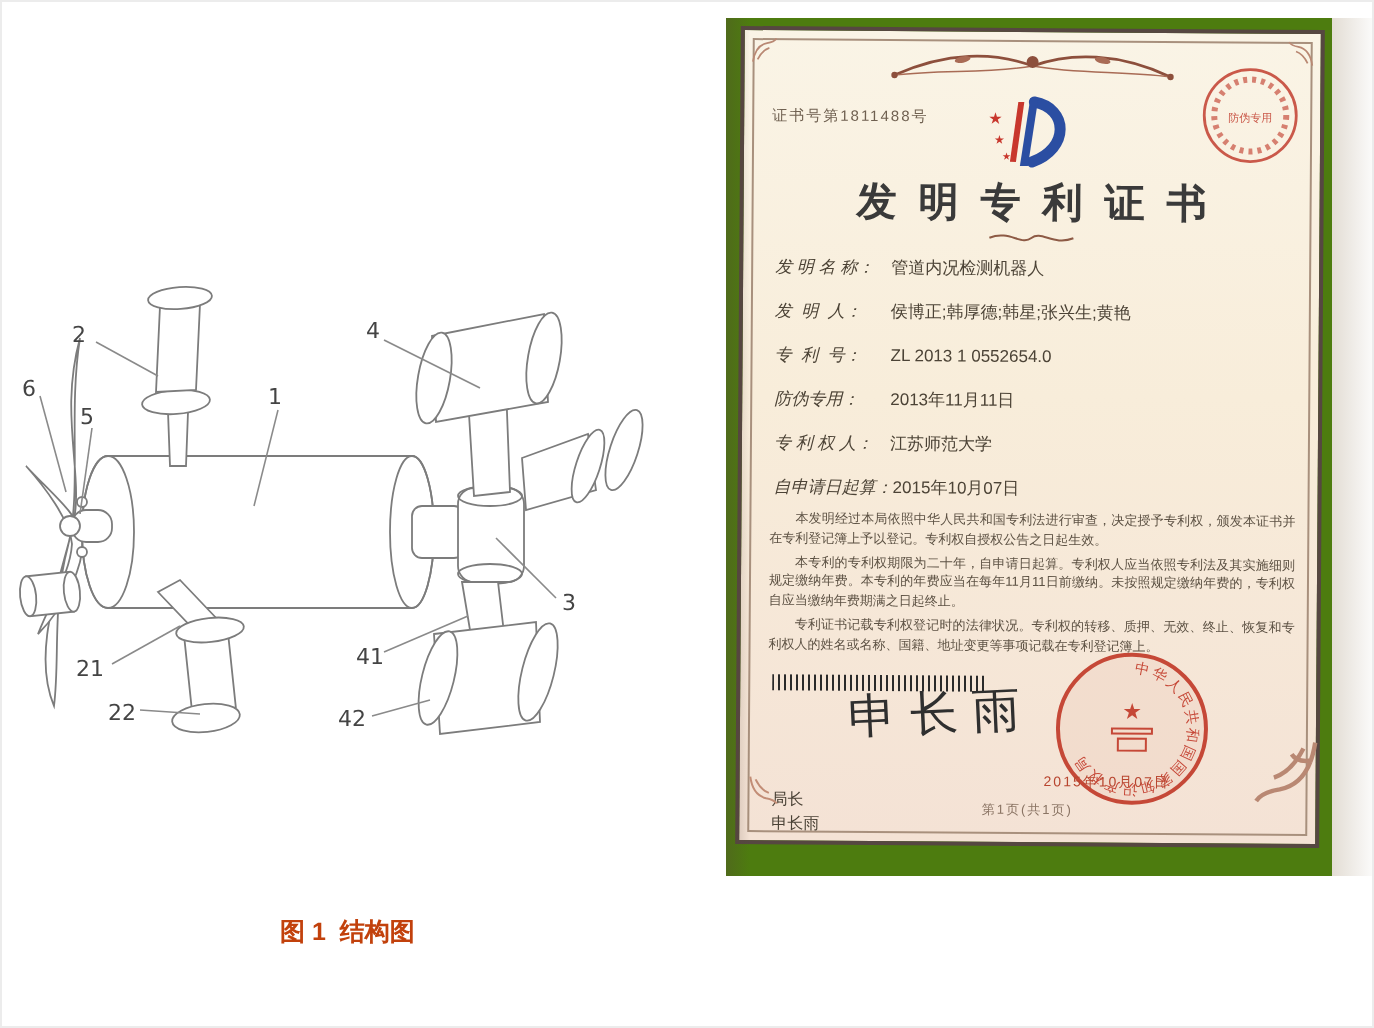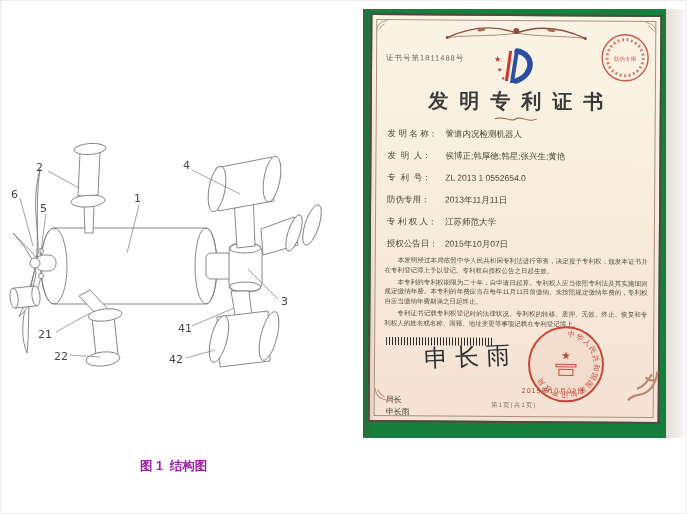--- a/index.html
+++ b/index.html
@@ -7,47 +7,47 @@
           font-family:"Liberation Sans",sans-serif;border:1px solid #ececec;box-sizing:border-box;}
 
   
   #fig1{position:absolute;left:5px;top:140px;width:350px;height:235px;}
   #fig1 .sh{fill:#ffffff;stroke:#7c7c7c;stroke-width:0.9;}
   #fig1 .ln{fill:none;stroke:#7c7c7c;stroke-width:0.9;}
   #fig1 .ldr{stroke:#8a8a8a;stroke-width:0.8;}
   #fig1 text{font-family:"DejaVu Sans",sans-serif;font-size:11px;fill:#444;}
 
   
-  .caption{position:absolute;top:457px;font-weight:bold;font-size:12.5px;color:#a21caf;white-space:pre;padding-left:47px;}
+  .caption{position:absolute;top:457px;font-weight:bold;font-size:12.5px;color:#c2410c;white-space:pre;padding-left:47px;}
   #cap1{left:92px;}
   #cap2{left:283px;}
 
   
-  #photo{position:absolute;left:362px;top:8px;width:325px;height:429px;background:#15803d;}
+  #photo{position:absolute;left:362px;top:8px;width:325px;height:429px;background:#4d7c0f;}
   #photo::before{content:'';position:absolute;left:0;top:0;bottom:0;width:12px;
                  background:linear-gradient(90deg,rgba(85,65,55,.30),rgba(85,65,55,0));z-index:5;}
   #photo::after{content:'';position:absolute;right:0;top:0;bottom:0;width:22px;
                 background:linear-gradient(90deg,#e3ddd4,#fdfdfd);}
   #paper{position:absolute;left:6px;top:5px;width:288px;height:405px;
          border:2px solid #564741;transform:rotate(.4deg);
          background:linear-gradient(180deg,#faf4e6 0%,#f8edda 45%,#f4e2d5 100%);}
   #innerline{position:absolute;left:4px;top:4px;right:4px;bottom:4px;border:1px solid #a8907d;pointer-events:none;}
 
   .certno{position:absolute;left:14px;top:38px;font-size:7.5px;color:#6f6050;letter-spacing:1px;}
   .orn-top{position:absolute;left:50%;top:6px;transform:translateX(-50%);}
   .logo{position:absolute;left:calc(50% - 23px);top:30px;}
   .small-seal{position:absolute;right:8px;top:14px;opacity:.9;}
   .cert-title{position:absolute;left:0;right:0;top:72px;margin:0;text-align:center;
               font-family:"Liberation Serif",serif;font-size:20px;font-weight:bold;
               letter-spacing:11px;text-indent:11px;color:#3a3a3a;}
   .orn-title{position:absolute;left:50%;top:99px;transform:translateX(-50%);}
 
   .fields{position:absolute;left:16px;right:12px;top:113px;}
   .field-row{display:flex;margin-bottom:12px;font-size:8.5px;color:#4c4336;line-height:10px;}
-  .f-label{white-space:pre;min-width:58px;}
+  .f-label{white-space:pre;min-width:58px;font-style:italic;}
   .f-value{white-space:pre;}
 
   .paras{position:absolute;left:14px;right:11px;top:240px;}
   .paras p{margin:0 0 2px 0;font-size:6.5px;line-height:1.5;color:#5c5143;
            text-indent:2em;text-align:justify;}
 
   .barcode{position:absolute;left:16px;top:322px;width:106px;height:8px;
            background:repeating-linear-gradient(90deg,#2a2a2a 0 1px,transparent 1px 3px);}
   .director{position:absolute;left:16px;top:339px;font-size:8px;color:#4a4236;line-height:12px;margin-top:40px;}
   .signature{position:absolute;left:54px;top:325px;font-size:24px;color:#2f2f2f;
@@ -212,21 +212,21 @@
         </div>
         <div class="field-row">
           <span class="f-label">防伪专用：</span>
           <span class="f-value">2013年11月11日</span>
         </div>
         <div class="field-row">
           <span class="f-label">专 利 权 人：</span>
           <span class="f-value">江苏师范大学</span>
         </div>
         <div class="field-row">
-          <span class="f-label">授权公告日：</span>
+          <span class="f-label">自申请日起算：</span>
           <span class="f-value">2015年10月07日</span>
         </div>
       </div>
 
       <div class="paras">
         <p>本发明经过本局依照中华人民共和国专利法进行审查，决定授予专利权，颁发本证书并在专利登记簿上予以登记。专利权自授权公告之日起生效。</p>
         <p>本专利的专利权期限为二十年，自申请日起算。专利权人应当依照专利法及其实施细则规定缴纳年费。本专利的年费应当在每年11月11日前缴纳。未按照规定缴纳年费的，专利权自应当缴纳年费期满之日起终止。</p>
         <p>专利证书记载专利权登记时的法律状况。专利权的转移、质押、无效、终止、恢复和专利权人的姓名或名称、国籍、地址变更等事项记载在专利登记簿上。</p>
       </div>
 

